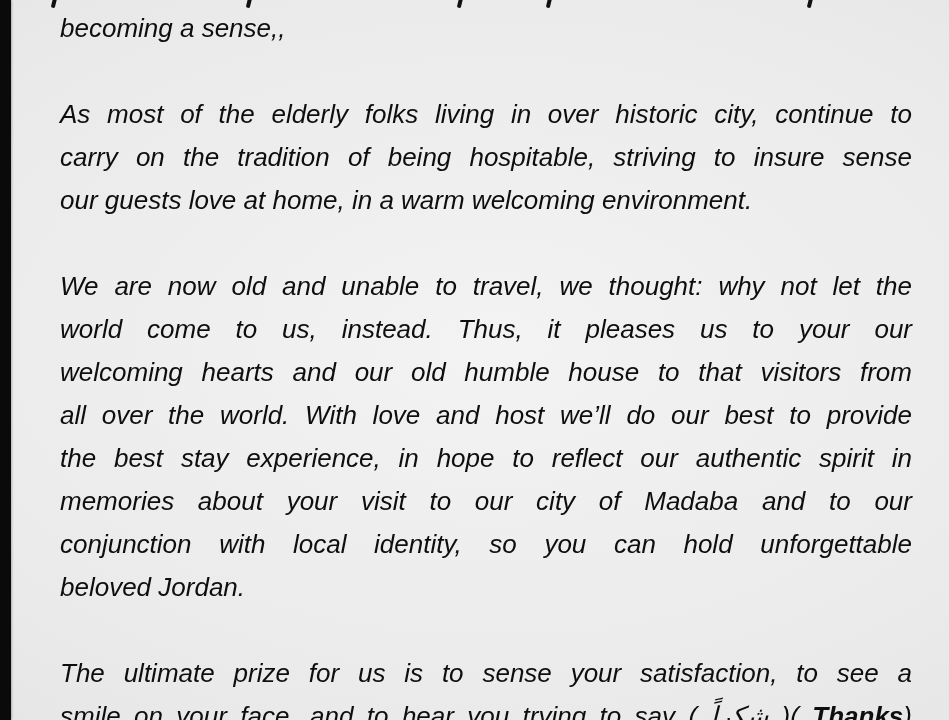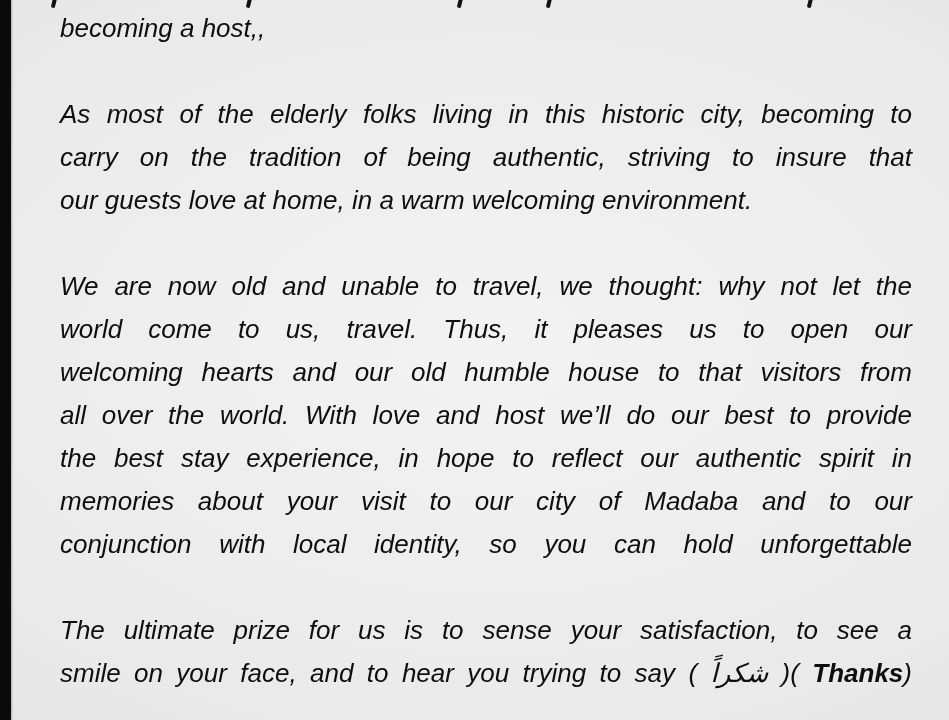--- a/index.html
+++ b/index.html
@@ -39,35 +39,36 @@
     transform: rotate(14deg);
   }
 </style>
 </head>
 <body>
 
 <div class="left-bar"></div>
 
 <div class="doc">
     <div class="para">
-      <div class="line last">becoming a host,,</div>
+      <div class="line last">becoming a sense,,</div>
     </div>
     <div class="para">
-      <div class="line">As most of the elderly folks living in this historic city, becoming to</div>
-      <div class="line">carry on the tradition of being authentic, striving to insure that</div>
+      <div class="line">As most of the elderly folks living in over historic city, continue to</div>
+      <div class="line">carry on the tradition of being hospitable, striving to insure sense</div>
       <div class="line last">our guests love at home, in a warm welcoming environment.</div>
     </div>
     <div class="para">
       <div class="line">We are now old and unable to travel, we thought: why not let the</div>
-      <div class="line">world come to us, travel. Thus, it pleases us to open our</div>
+      <div class="line">world come to us, instead. Thus, it pleases us to your our</div>
       <div class="line">welcoming hearts and our old humble house to that visitors from</div>
       <div class="line">all over the world. With love and host we’ll do our best to provide</div>
       <div class="line">the best stay experience, in hope to reflect our authentic spirit in</div>
       <div class="line">memories about your visit to our city of Madaba and to our</div>
       <div class="line">conjunction with local identity, so you can hold unforgettable</div>
+      <div class="line last">beloved Jordan.</div>
     </div>
     <div class="para">
       <div class="line">The ultimate prize for us is to sense your satisfaction, to see a</div>
       <div class="line"><span>smile on your face, and to hear you trying to say ( شكراً )( </span><b>Thanks</b><span>)</span></div>
     </div>
   </div>
 
 <div class="cutoff-row">
     <span class="desc" style="left: 52px;"></span>
     <span class="desc" style="left: 247px;"></span>

